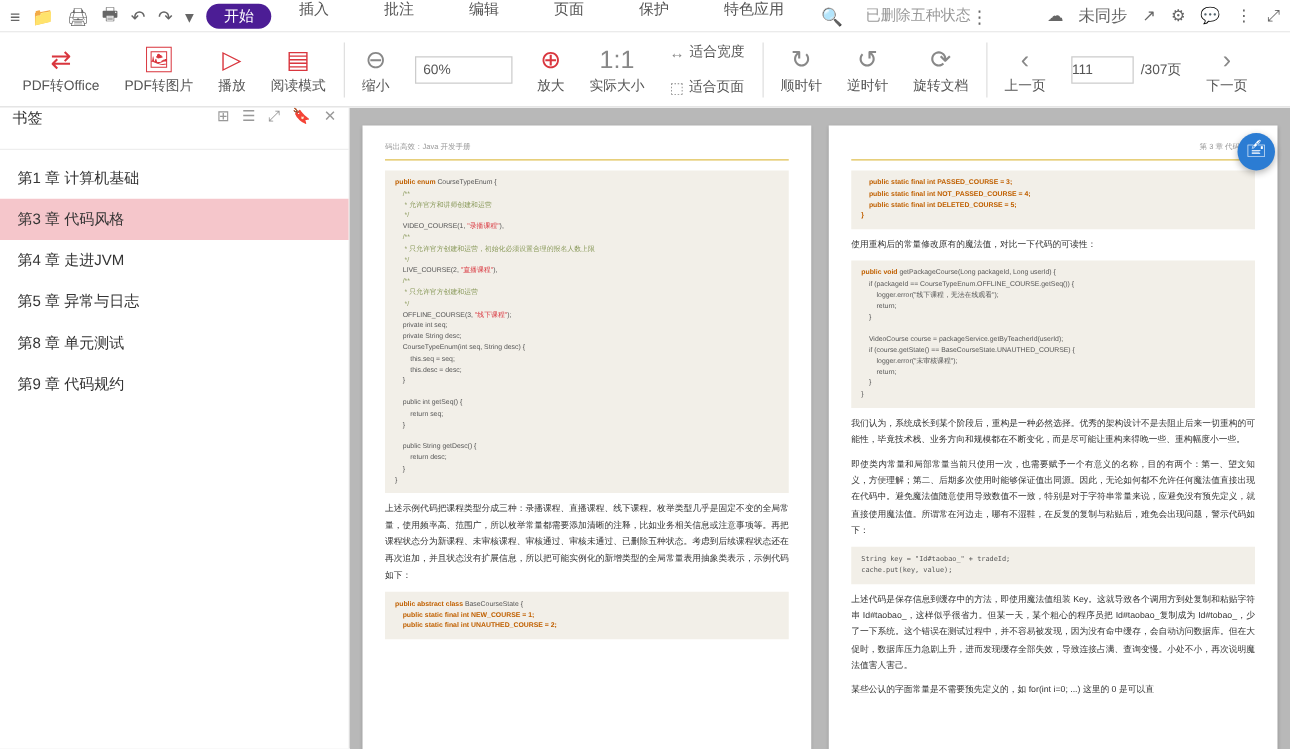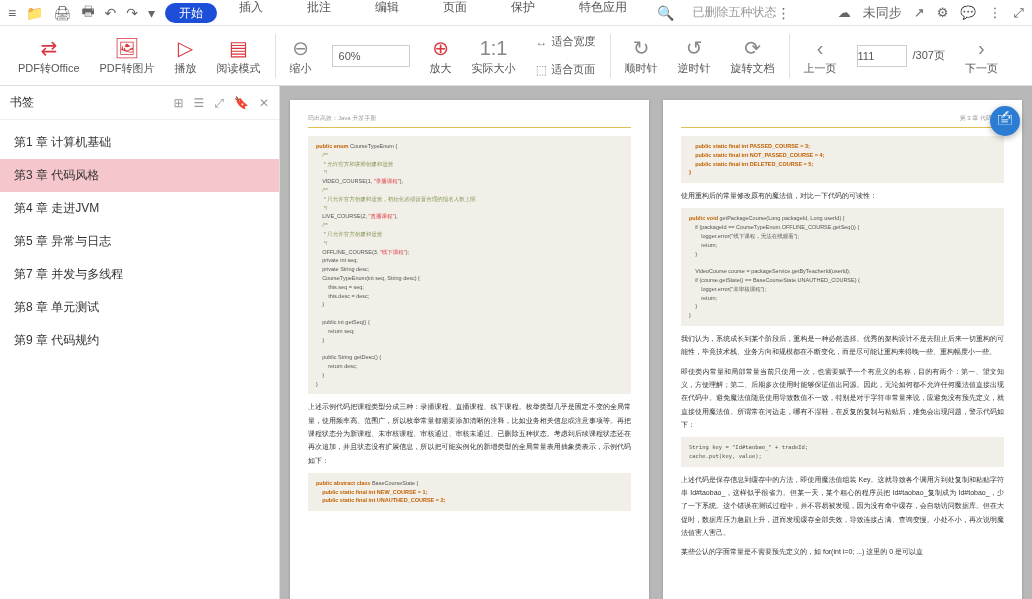--- a/index.html
+++ b/index.html
@@ -1,34 +1,34 @@
 <!DOCTYPE html>
 <html><head>
 <meta charset="utf-8">
 <style>
 *{margin:0;padding:0;box-sizing:border-box;font-family:"Microsoft YaHei",sans-serif}
 body{width:1032px;height:599px;overflow:hidden;background:#f5f5f5;display:flex;flex-direction:column}
 .menubar{height:26px;background:#fff;display:flex;align-items:center;padding:0 8px;font-size:12px;color:#555;border-bottom:1px solid #e5e5e5}
 .menubar .icon{margin-right:10px;color:#666;font-size:14px;cursor:pointer}
 .menubar .tab{padding:0 22px;height:37px;line-height:26px;cursor:pointer}
-.menubar .tab.active{background:#1d4ed8;color:#fff;border-radius:12px;padding:0 14px;height:20px;line-height:20px}
+.menubar .tab.active{background:#4c1d95;color:#fff;border-radius:12px;padding:0 14px;height:20px;line-height:20px}
 .menubar .search{margin-left:8px;color:#999}
 .menubar .spacer{flex:1}
 .menubar .right-item{margin-left:12px;color:#666;font-size:13px}
 .toolbar{height:60px;background:#fff;display:flex;align-items:center;padding:0 8px;border-bottom:1px solid #ddd}
 .tool{display:flex;flex-direction:column;align-items:center;justify-content:center;padding:0 10px;height:60px;font-size:11px;color:#555;cursor:pointer}
 .tool .ticon{font-size:20px;color:#d9363e;height:26px;line-height:26px}
 .tool .ticon.gray{color:#888}
 .sep{width:1px;height:44px;background:#e0e0e0;margin:0 4px}
 .zoom-box{border:1px solid #ccc;width:78px;height:22px;font-size:11px;padding:0 6px;line-height:20px;color:#555}
 .page-box{border:1px solid #ccc;width:50px;height:22px;font-size:11px;line-height:20px;color:#555}
 .page-total{font-size:11px;color:#555;margin-left:4px}
 .main{flex:1;display:flex;overflow:hidden}
 .sidebar{width:280px;background:#fff;border-right:1px solid #ddd;display:flex;flex-direction:column}
-.side-head{height:34px;display:flex;align-items:center;padding:0 10px;border-bottom:1px solid #eee;font-size:12px;color:#555}
+.side-head{height:34px;display:flex;padding:0 10px;border-bottom:1px solid #eee;font-size:12px;color:#555}
 .side-head .sh-title{font-weight:500;color:#333}
 .side-head .sh-spacer{flex:1}
 .side-head .sh-icon{margin-left:10px;color:#999;cursor:pointer}
 .toc{flex:1;padding:6px 0;overflow:auto}
 .toc-item{padding:8px 14px;font-size:12px;color:#333;cursor:pointer}
 .toc-item.active{background:#f5c6cb}
 .viewer{flex:1;background:#b8b8b8;display:flex;padding:14px 10px;gap:14px;overflow:auto;position:relative}
 .page{background:#fff;width:360px;height:560px;padding:14px 18px;font-size:6px;line-height:1.5;color:#333;position:relative;box-shadow:0 1px 3px rgba(0,0,0,.2)}
 .page-header-text{color:#999;font-size:6px;margin-bottom:4px}
 .page-header-right{text-align:right}
@@ -151,21 +151,20 @@
       <span class="sh-icon">☰</span>
       <span class="sh-icon">⤢</span>
       <span class="sh-icon">🔖</span>
       <span class="sh-icon">✕</span>
     </div>
     <div class="toc">
       <div class="toc-item">第1 章 计算机基础</div>
       <div class="toc-item active">第3 章 代码风格</div>
       <div class="toc-item">第4 章 走进JVM</div>
       <div class="toc-item">第5 章 异常与日志</div>
-      <div class="toc-item">第7 章 并发与多线程</div>
       <div class="toc-item">第8 章 单元测试</div>
       <div class="toc-item">第9 章 代码规约</div>
     </div>
   </div>
 
   <div class="viewer">
 
     <div class="page">
       <div class="page-header-text">码出高效：Java 开发手册</div>
       <div class="hr-yellow"></div>

